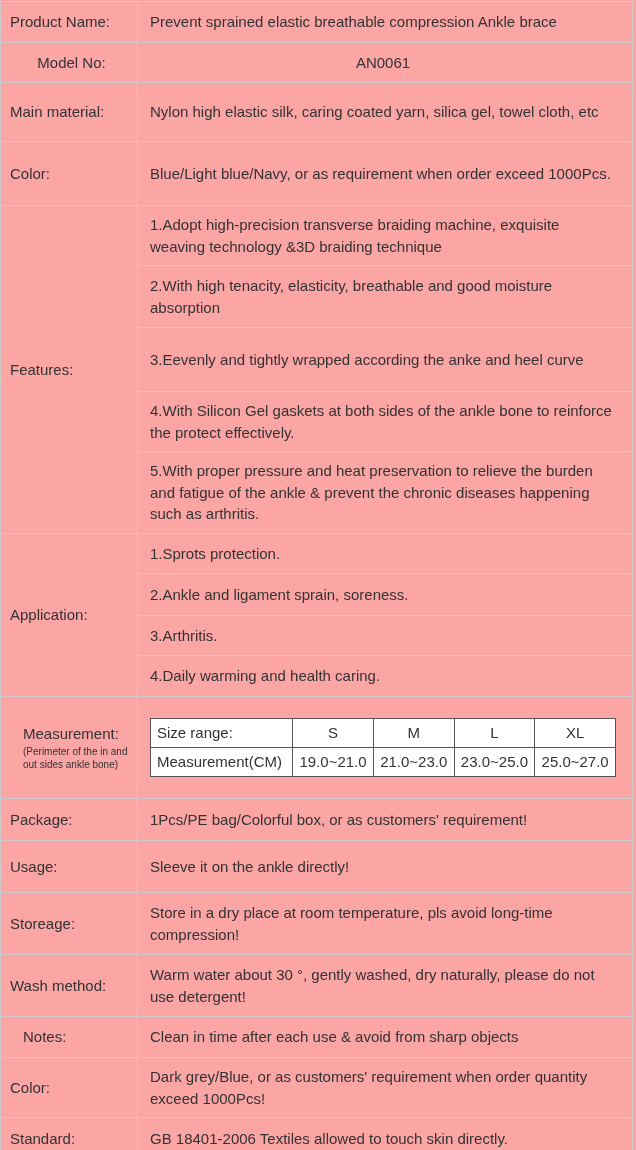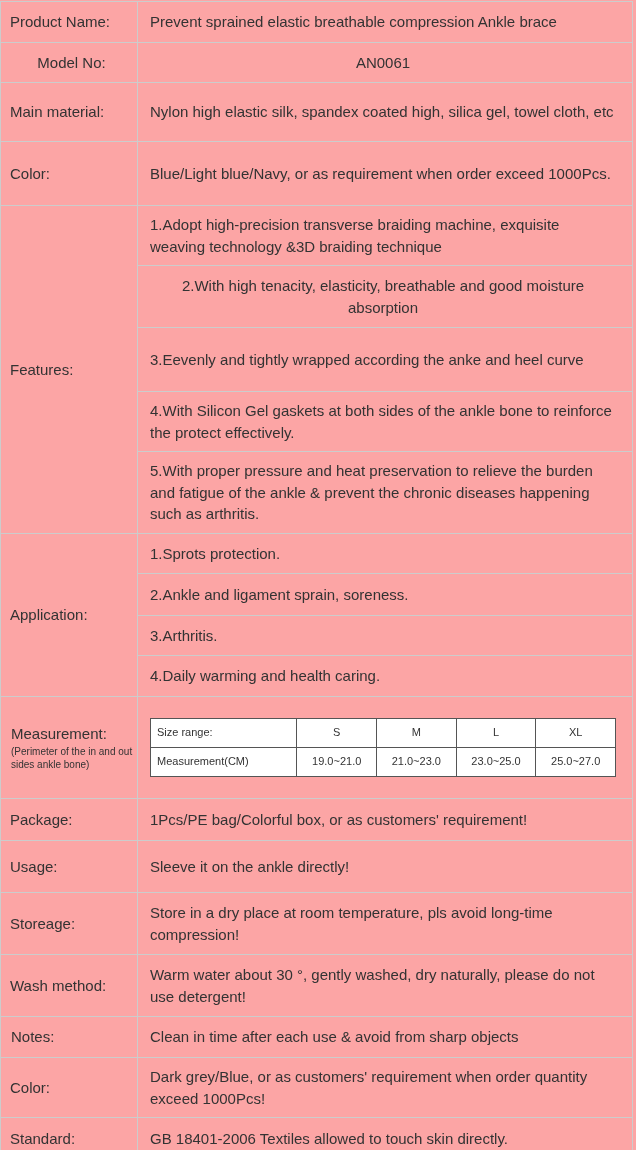--- a/index.html
+++ b/index.html
@@ -27,38 +27,38 @@
     line-height: 1.45;
     vertical-align: middle;
     box-sizing: border-box;
     word-wrap: break-word;
   }
   td.lbl {
     width: 137px;
     padding: 6px 4px 6px 9px;
   }
   td.lbl.indent {
-    padding-left: 10px;
+    padding-left: 22px;
   }
   td.val {
     padding: 6px 16px 6px 12px;
   }
   .sublabel {
     display: block;
     font-size: 10px;
     line-height: 1.35;
   }
   
   table.sizes {
     border-collapse: collapse;
     table-layout: fixed;
   }
   table.sizes td {
     border: 1px solid #555555;
-    font-size: 11px;
+    font-size: 15px;
     padding: 3px 6px;
     height: 29px;
     background: #ffffff;
   }
   td.size-corner, td.size-rowlabel {
     width: 152px;
     text-align: left;
   }
   td.size-col {
     width: 82px;
@@ -79,32 +79,32 @@
         <tr style="height:41px;">
       <td class="lbl">Product Name:</td>
       <td class="val">Prevent sprained elastic breathable compression Ankle brace</td>
     </tr>
     <tr style="height:40px;text-align:center;">
       <td class="lbl">Model No:</td>
       <td class="val">AN0061</td>
     </tr>
     <tr style="height:59px;">
       <td class="lbl">Main material:</td>
-      <td class="val">Nylon high elastic silk, spandex coated high, silica gel, towel cloth, etc</td>
+      <td class="val">Nylon high elastic silk, caring coated yarn, silica gel, towel cloth, etc</td>
     </tr>
     <tr style="height:64px;">
       <td class="lbl">Color:</td>
       <td class="val">Blue/Light blue/Navy, or as requirement when order exceed 1000Pcs.</td>
     </tr>
 
     <tr style="height:60px;">
       <td class="lbl" rowspan="5">Features:</td>
       <td class="val">1.Adopt high-precision transverse braiding machine, exquisite weaving technology &amp;3D braiding technique</td>
     </tr>
-    <tr style="height:62px;text-align:center;">
+    <tr style="height:62px;">
       <td class="val">2.With high tenacity, elasticity, breathable and good moisture absorption</td>
     </tr>
     <tr style="height:64px;">
       <td class="val">3.Eevenly and tightly wrapped according the anke and heel curve</td>
     </tr>
     <tr style="height:60px;">
       <td class="val">4.With Silicon Gel gaskets at both sides of the ankle bone to reinforce the protect effectively.</td>
     </tr>
     <tr style="height:82px;">
       <td class="val">5.With proper pressure and heat preservation to relieve the burden and fatigue of the ankle &amp; prevent the chronic diseases happening such as arthritis.</td>

